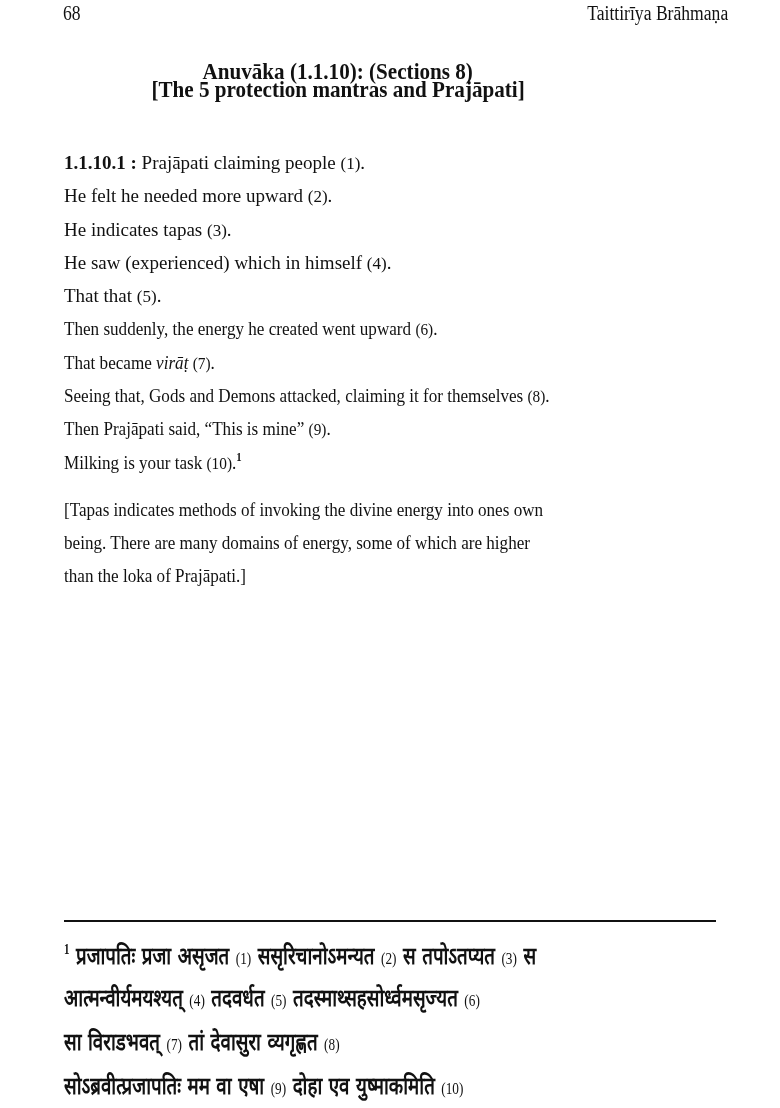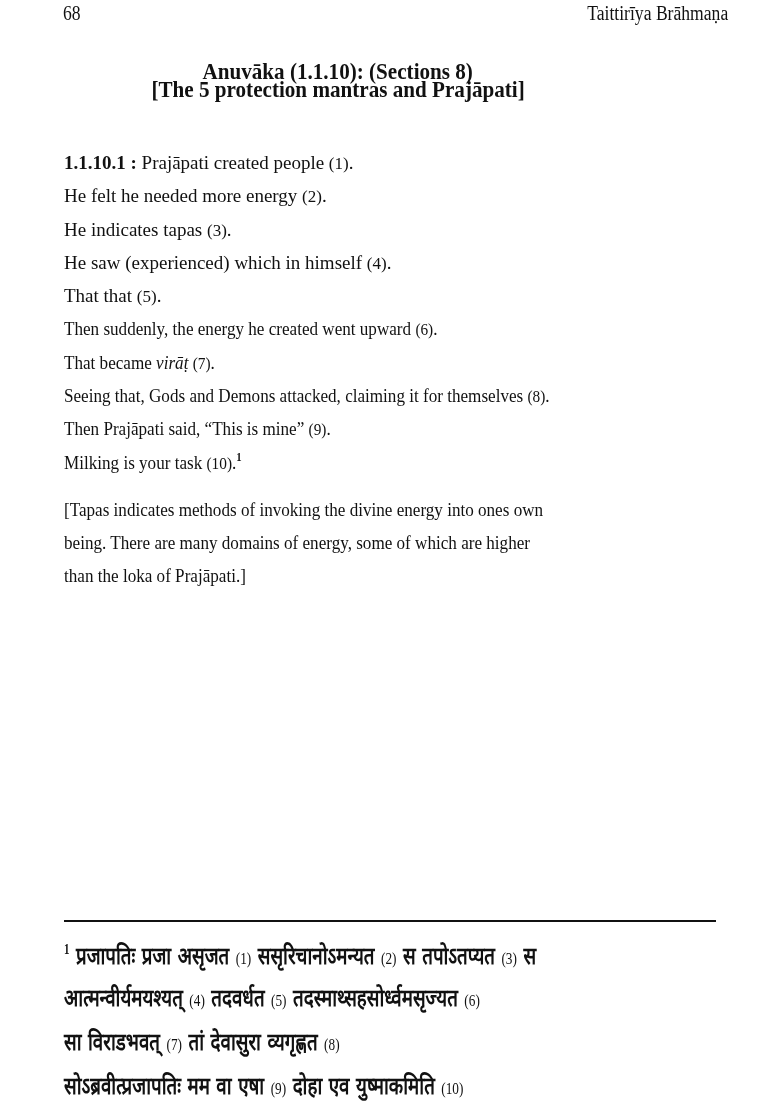--- a/index.html
+++ b/index.html
@@ -33,22 +33,22 @@
 </head>
 <body>
 
 <div class="abs page-num">68</div>
 <div class="abs running-head">Taittirīya Brāhmaṇa</div>
 
 <div class="abs title t1"><span>Anuvāka (1.1.10): (Sections 8)</span></div>
 <div class="abs title t2"><span>[The 5 protection mantras and Prajāpati]</span></div>
 
 <div class="body-lines" id="lines">
-    <div class="line"><b>1.1.10.1 :</b><span> Prajāpati created people </span><span class="num">(1)</span><span>.</span></div>
-    <div class="line"><span>He felt he needed more energy </span><span class="num">(2)</span><span>.</span></div>
+    <div class="line"><b>1.1.10.1 :</b><span> Prajāpati claiming people </span><span class="num">(1)</span><span>.</span></div>
+    <div class="line"><span>He felt he needed more upward </span><span class="num">(2)</span><span>.</span></div>
     <div class="line"><span>He indicates tapas </span><span class="num">(3)</span><span>.</span></div>
     <div class="line"><span>He saw (experienced) which in himself </span><span class="num">(4)</span><span>.</span></div>
     <div class="line"><span>That that </span><span class="num">(5)</span><span>.</span></div>
     <div class="line cond"><span>Then suddenly, the energy he created went upward </span><span class="num">(6)</span><span>.</span></div>
     <div class="line cond"><span>That became </span><i>virāṭ</i><span> </span><span class="num">(7)</span><span>.</span></div>
     <div class="line cond"><span>Seeing that, Gods and Demons attacked, claiming it for themselves </span><span class="num">(8)</span><span>.</span></div>
     <div class="line cond"><span>Then Prajāpati said, “This is mine” </span><span class="num">(9)</span><span>.</span></div>
     <div class="line cond"><span>Milking is your task </span><span class="num">(10)</span><span>.</span><sup>1</sup></div>
   </div>
 

